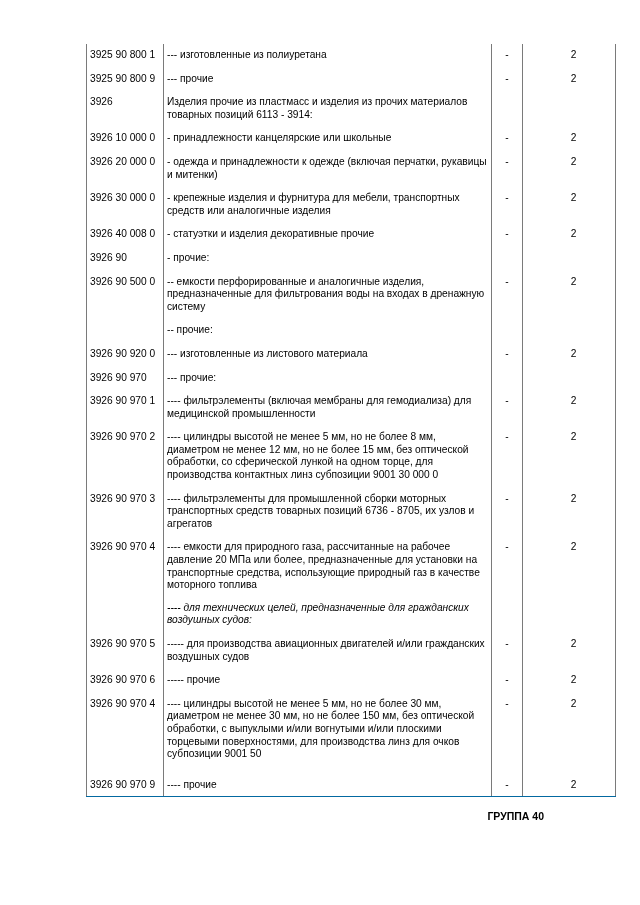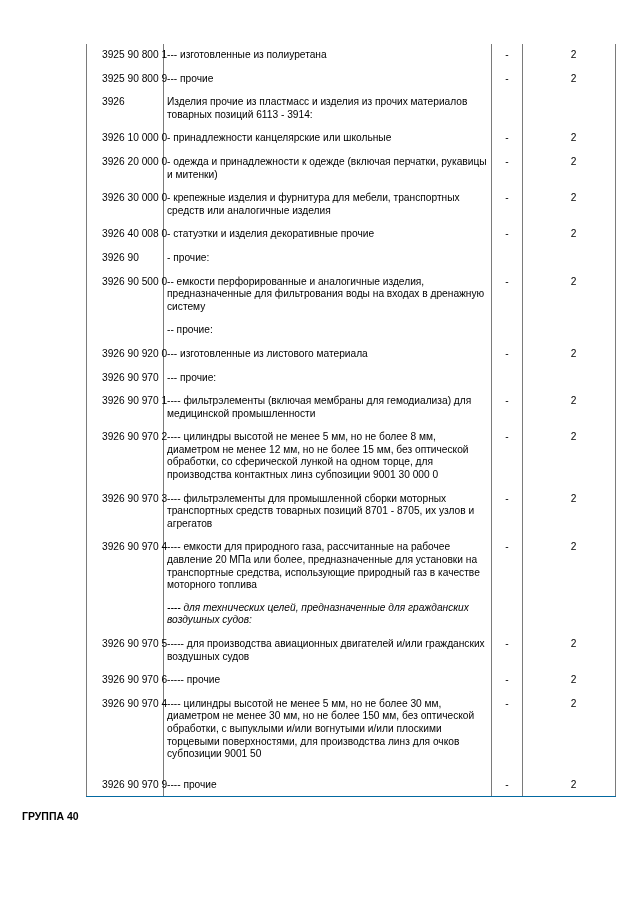--- a/index.html
+++ b/index.html
@@ -30,37 +30,37 @@
     table.tariff col.c-code { width: 77px; }
     table.tariff col.c-desc { width: 328px; }
     table.tariff col.c-unit { width: 31px; }
     table.tariff col.c-rate { width: 93px; }
     table.tariff td {
       vertical-align: top;
       padding: 5px 3px 6px 3px;
       border-left: 1px solid #7a7a7a;
       border-right: 1px solid #7a7a7a;
     }
-    table.tariff td.code { white-space: nowrap; padding-left: 15px; padding-right: 1px; }
+    table.tariff td.code { white-space: nowrap; padding-left: 3px; padding-right: 1px; }
     table.tariff td.unit { text-align: center; }
     table.tariff td.rate { text-align: center; padding-left: 12px; }
     table.tariff tr.last td {
       border-bottom: 1px solid #0369a1;
       vertical-align: bottom;
       padding-top: 12px;
       padding-bottom: 5px;
     }
     .desc-line { display: block; }
     .desc-extra { display: block; margin-top: 10px; font-style: italic; }
     .footer-title {
       position: absolute;
       top: 810px;
       left: 0;
       width: 544px;
-      text-align: left;
+      text-align: right;
       font-weight: bold;
       font-size: 10.5px;
       padding-left: 22px;
       box-sizing: border-box;
     }
   </style>
 </head>
 <body>
 
 <div class="page">
@@ -195,21 +195,21 @@
     <td class="desc">
       <span class="desc-line">---- цилиндры высотой не менее 5 мм, но не более 8 мм, диаметром не менее 12 мм, но не более 15 мм, без оптической обработки, со сферической лункой на одном торце, для производства контактных линз субпозиции 9001 30 000 0</span>
     </td>
     <td class="unit">-</td>
     <td class="rate">2</td>
   </tr>
 
   <tr>
     <td class="code">3926 90 970 3</td>
     <td class="desc">
-      <span class="desc-line">---- фильтрэлементы для промышленной сборки моторных транспортных средств товарных позиций 8701 - 8705, их узлов и агрегатов</span>
+      <span class="desc-line">---- фильтрэлементы для промышленной сборки моторных транспортных средств товарных позиций 6736 - 8705, их узлов и агрегатов</span>
     </td>
     <td class="unit">-</td>
     <td class="rate">2</td>
   </tr>
 
   <tr>
     <td class="code">3926 90 970 4</td>
     <td class="desc">
       <span class="desc-line">---- емкости для природного газа, рассчитанные на рабочее давление 20 МПа или более, предназначенные для установки на транспортные средства, использующие природный газ в качестве моторного топлива</span>
     <span class="desc-extra">---- для технических целей, предназначенные для гражданских воздушных судов:</span>

